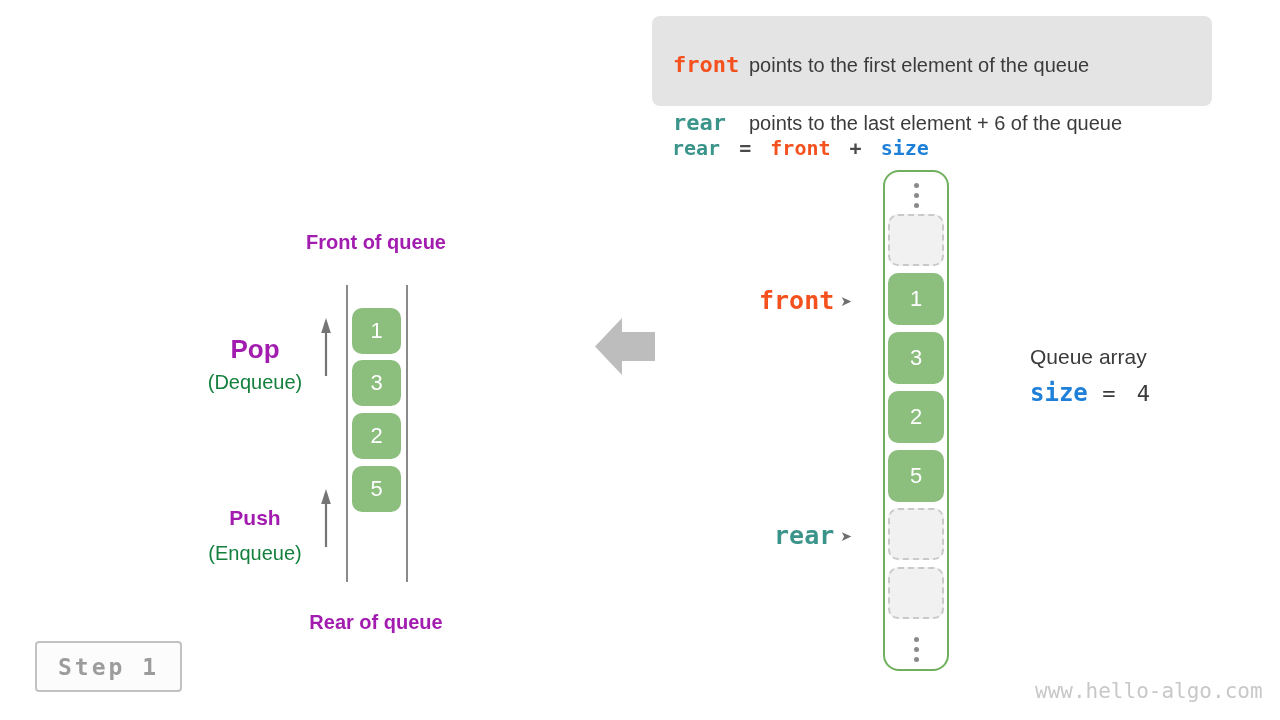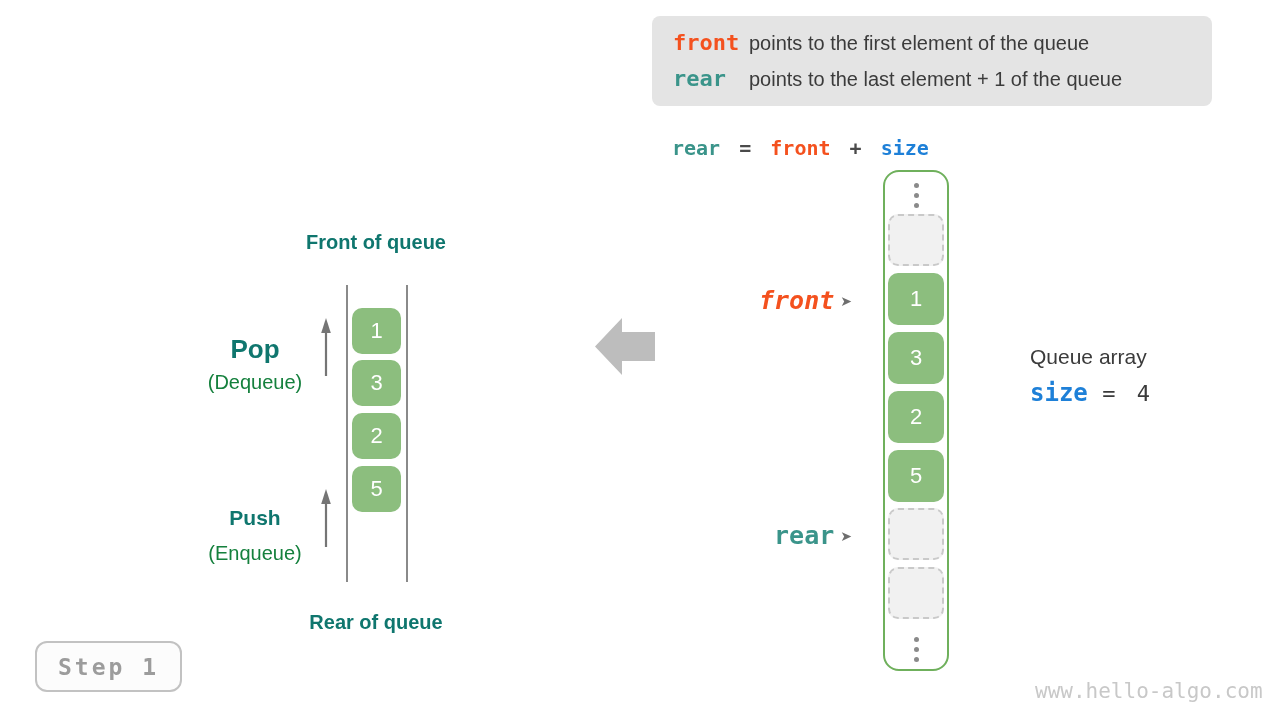--- a/index.html
+++ b/index.html
@@ -22,35 +22,35 @@
     padding: 9px 0 0 21px;
   }
   .infobox .row { display: flex; align-items: baseline; line-height: 36px; white-space: nowrap; }
   .infobox .code {
     font-family: "DejaVu Sans Mono", monospace;
     font-weight: bold; font-size: 22px;
     display: inline-block; min-width: 76px;
   }
   .infobox .code.front { color: #f4511e; }
   .infobox .code.rear  { color: #3a948a; }
-  .infobox .desc { font-size: 20px; color: #3b3b3b; }
+  .infobox .desc { font-size: 20px; color: #3b3b3b; margin-top: 22px; }
 
   
   .formula {
     position: absolute; left: 672px; top: 120px;
     font-family: "DejaVu Sans Mono", monospace;
     font-weight: bold; font-size: 20px; white-space: nowrap; margin-top: 16px;
   }
   .formula .t-rear  { color: #3a948a; }
   .formula .t-front { color: #f4511e; }
   .formula .t-size  { color: #1e80d8; }
   .formula .t-op    { color: #4a4a4a; margin: 0 7px; }
 
   
-  .label-bold { position: absolute; font-weight: bold; font-size: 20px; color: #0f766e; text-align: center; }
+  .label-bold { position: absolute; font-weight: bold; font-size: 20px; color: #a21caf; text-align: center; }
   .label-reg  { position: absolute; font-size: 20px; color: #15803d; text-align: center; }
 
   .wall { position: absolute; width: 2px; height: 297px; top: 285px; background: #8a8a8a; }
   .wall.left  { left: 346px; }
   .wall.right { left: 406px; }
 
   .qcell {
     position: absolute; left: 352px; width: 49px; height: 46px;
     background: #8cbe7e; border-radius: 10px;
     color: #ffffff; font-size: 22px; font-weight: 500;
@@ -83,34 +83,34 @@
   .acell.empty  { background: #f1f1f1; border: 2px dashed #c9c9c9; }
   .dots { position: absolute; left: 0; width: 62px; display: flex; flex-direction: column; align-items: center; }
   .dots span { width: 5px; height: 5px; border-radius: 50%; background: #8a8a8a; margin: 2.5px 0; }
 
   .pointer {
     position: absolute; left: 736px; width: 116px;
     text-align: right; white-space: nowrap;
     font-family: "DejaVu Sans Mono", monospace; font-weight: bold; font-size: 25px;
   }
   .pointer .glyph { font-size: 14px; color: #6e6e6e; font-weight: normal; vertical-align: 3px; margin-left: 6px; font-family: "DejaVu Sans", sans-serif; }
-  .pointer.front-ptr { top: 286px; color: #f4511e; font-style: italic; }
+  .pointer.front-ptr { top: 286px; color: #f4511e; }
   .pointer.rear-ptr  { top: 521px; color: #3a948a; }
 
   
   .qsize-title { position: absolute; left: 1030px; top: 345px; font-size: 21px; color: #3b3b3b; }
   .qsize-line  { position: absolute; left: 1030px; top: 379px; white-space: nowrap; }
   .qsize-line .var { font-family: "DejaVu Sans Mono", monospace; font-weight: bold; font-size: 24px; color: #1e80d8; }
   .qsize-line .rest { font-family: "DejaVu Sans Mono", monospace; font-size: 22px; color: #3b3b3b; margin-left: 10px; letter-spacing: 4px; }
 
   
   .step-badge {
     position: absolute; left: 35px; top: 641px;
     width: 147px; height: 51px;
-    background: #fcfcfc; border: 2px solid #c2c2c2; border-radius: 12px;
+    background: #fcfcfc; border: 2px solid #c2c2c2; border-radius: 4px;
     display: flex; align-items: center; justify-content: center;
     font-family: "DejaVu Sans Mono", monospace; font-weight: bold;
     font-size: 23px; letter-spacing: 3px; color: #9c9c9c;
   }
 
   
   .watermark {
     position: absolute; left: 1035px; top: 679px; width: 202px;
     text-align: right; font-family: "DejaVu Sans Mono", monospace;
     font-size: 21px; color: #c8c8c8; white-space: nowrap;
@@ -121,21 +121,21 @@
 
 <div class="stage">
 
   <div class="infobox">
     <div class="row">
       <span class="code front">front</span>
       <span class="desc">points to the first element of the queue</span>
     </div>
     <div class="row">
       <span class="code rear">rear</span>
-      <span class="desc">points to the last element + 1 of the queue</span>
+      <span class="desc">points to the last element + 6 of the queue</span>
     </div>
   </div>
 
   <div class="formula">
     <span class="t-rear">rear</span>
     <span class="t-op">=</span>
     <span class="t-front">front</span>
     <span class="t-op">+</span>
     <span class="t-size">size</span>
   </div>

